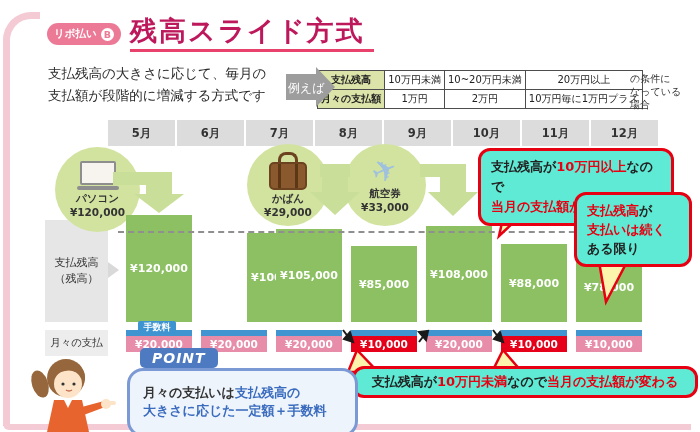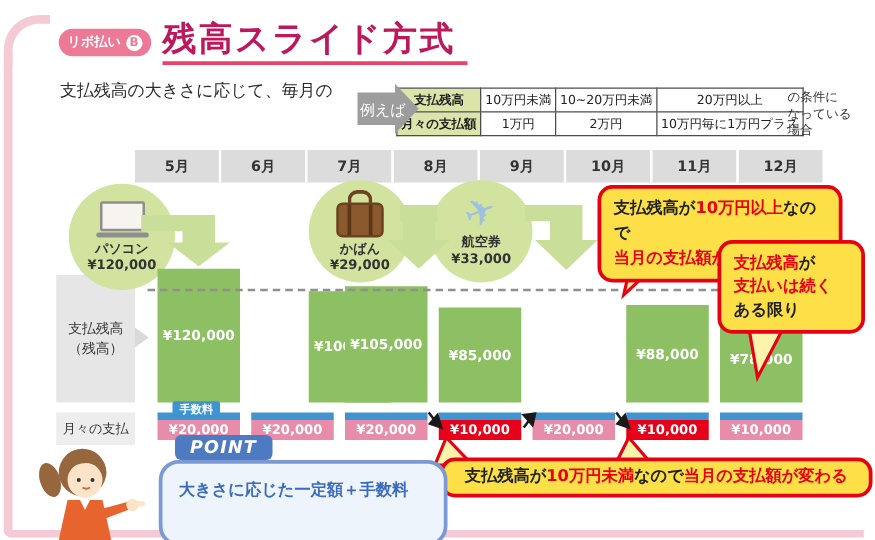--- a/index.html
+++ b/index.html
@@ -53,21 +53,21 @@
   .pay{position:absolute;top:330px;width:66px;height:22px;z-index:1;}
   .pay .strip{height:6px;background:#4094d0;}
   .pay .val{height:16px;display:flex;align-items:center;justify-content:center;font-size:10.5px;font-weight:bold;color:#fff;}
   .pay.pink .val{background:#e78ca9;}
   .pay.red .val{background:#e6001a;}
   .fee-badge{position:absolute;left:138px;top:321px;width:38px;height:13px;background:#3d94d0;color:#fff;
     font-size:9px;font-weight:bold;display:flex;align-items:center;justify-content:center;border-radius:2px;z-index:3;}
   
   #overlay{position:absolute;left:0;top:0;z-index:4;pointer-events:none;}
   
-  .callout{position:absolute;background:#fde047;border:3px solid #e60012;border-radius:12px;
+  .callout{position:absolute;background:#5eead4;border:3px solid #e60012;border-radius:12px;
     font-size:13px;font-weight:bold;line-height:20px;color:#222;z-index:5;}
   .callout .rd{color:#e60012;}
   .co-over{left:478px;top:148px;width:170px;padding:6px 10px;}
   .co-cont{left:574px;top:192px;width:92px;padding:6px 10px;line-height:19px;}
   .co-under{left:352px;top:366px;width:320px;padding:3px 10px;text-align:center;white-space:nowrap;}
   
   .point-bubble{position:absolute;left:127px;top:368px;width:212px;height:50px;background:#eef4fb;
     border:3px solid #7b99d4;border-radius:16px;z-index:5;padding:13px 0 0 13px;
     font-size:13px;font-weight:bold;line-height:18px;color:#333;}
   .point-bubble .bl{color:#3a6bbf;}
@@ -86,20 +86,21 @@
 
   <div class="badge">
     <span>リボ払い</span>
     <span class="mark">B</span>
   </div>
   <div class="title">残高スライド方式</div>
   <div class="title-underline"></div>
 
   <div class="intro">
     <div>支払残高の大きさに応じて、毎月の</div>
+    <div>支払額が段階的に増減する方式です</div>
   </div>
   <div class="example-label">例えば</div>
 
   <table class="rule">
     <tbody>
         <tr>
       <td class="hd">支払残高</td>
       <td>10万円未満</td>
       <td>10~20万円未満</td>
       <td>20万円以上</td>
@@ -163,20 +164,23 @@
     </div>
   <div class="bar" style="left:199px;height:89px;margin-left:48px;">
       <span>¥100,000</span>
     </div>
   <div class="bar" style="left:276px;height:93px;">
       <span>¥105,000</span>
     </div>
   <div class="bar" style="left:351px;height:76px;">
       <span>¥85,000</span>
     </div>
+  <div class="bar" style="left:426px;height:96px;">
+      <span>¥108,000</span>
+    </div>
   <div class="bar" style="left:501px;height:78px;">
       <span>¥88,000</span>
     </div>
   <div class="bar" style="left:576px;height:69px;">
       <span>¥78,000</span>
     </div>
 
   <div class="dash-line"></div>
 
   <div class="pay pink" style="left:126px;">
@@ -255,20 +259,21 @@
     <div><span class="rd">支払残高</span><span>が</span></div>
     <div><span class="rd">支払いは続く</span></div>
     <div><span>ある限り</span></div>
   </div>
   <div class="callout co-under">
     <span>支払残高が</span><span class="rd">10万円未満</span><span>なので</span><span class="rd">当月の支払額が変わる</span>
   </div>
 
   <div class="point-badge">POINT</div>
   <div class="point-bubble">
+    <div><span>月々の支払いは</span><span class="bl">支払残高の</span></div>
     <div><span class="bl">大きさに応じた一定額＋手数料</span></div>
   </div>
 
   <svg class="woman" width="92" height="76" viewBox="0 0 92 76">
     <ellipse cx="14" cy="28" rx="8" ry="14" fill="#96663c" transform="rotate(-18 14 28)"></ellipse>
     <circle cx="40" cy="22" r="19" fill="#96663c"></circle>
     <circle cx="42" cy="28" r="14" fill="#fde4c8"></circle>
     <path d="M27,24 Q29,7 47,8 Q60,10 59,25 L53,18 Q45,12 35,16 Q29,19 27,24 Z" fill="#96663c"></path>
     <circle cx="37" cy="28" r="1.6" fill="#333"></circle>
     <circle cx="48" cy="28" r="1.6" fill="#333"></circle>

